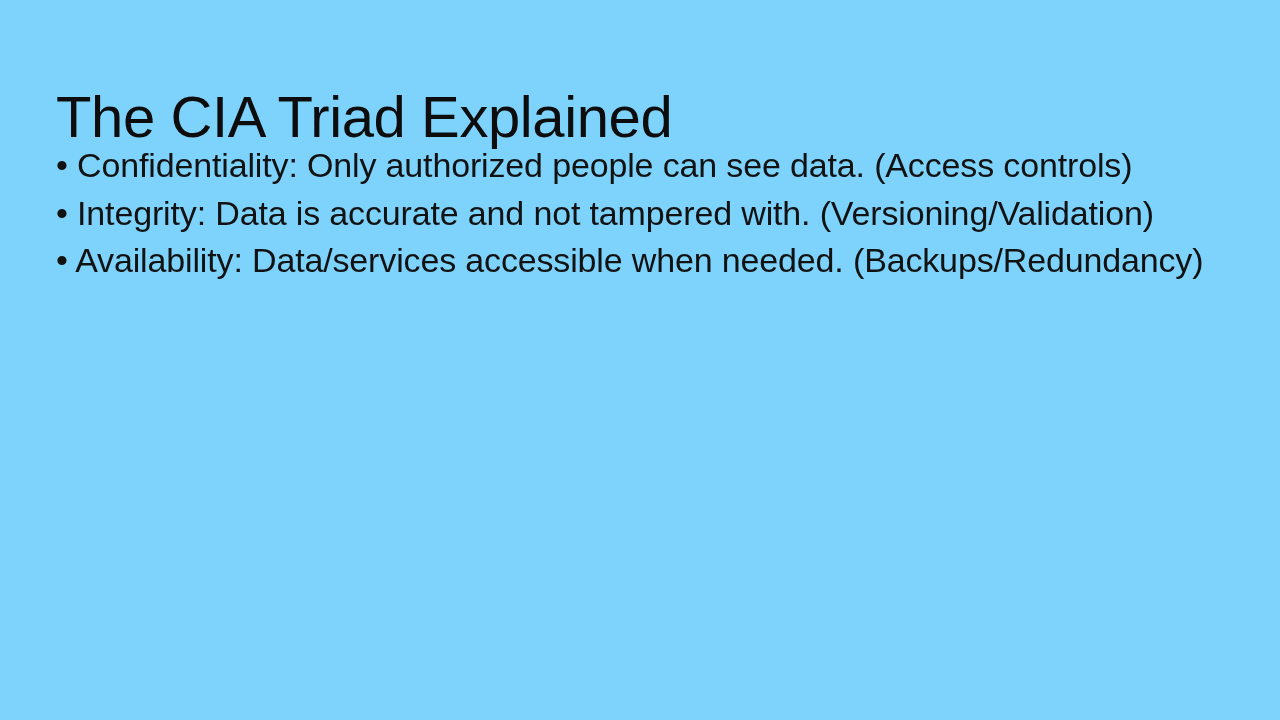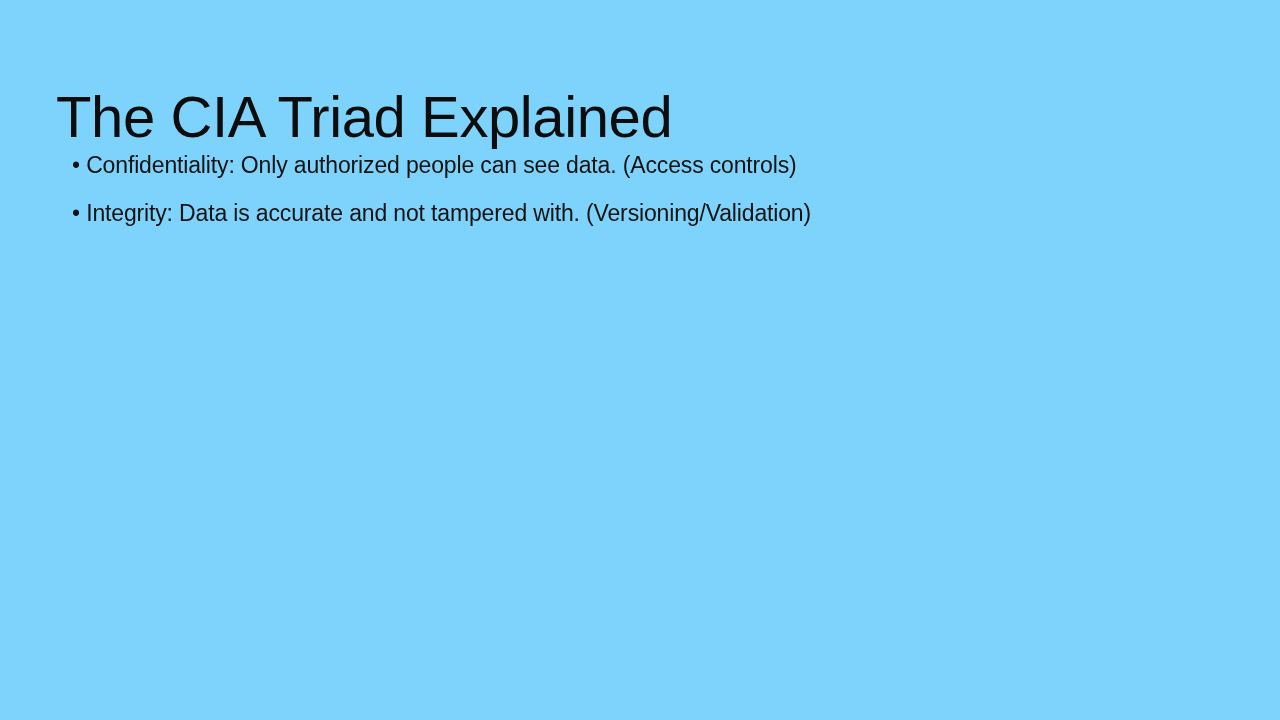--- a/index.html
+++ b/index.html
@@ -36,25 +36,24 @@
     white-space: nowrap;
     font-stretch: condensed;
   }
 
   .slide-body {
     position: absolute;
     left: 56px;
     top: 146px;
     width: 1180px;
     color: #121212;
-    font-size: 23px;
+    font-size: 34px;
     line-height: 38px;
     font-weight: 400;
     letter-spacing: -0.15px;
-    margin-left: 16px;
   }
 
   .bullet-para {
     margin: 0 0 9.5px 0;
     text-indent: 0;
     white-space: normal;
   }
   .bullet-para:last-child {
     margin-bottom: 0;
   }
@@ -72,16 +71,17 @@
 <div class="slide" style="background: #7dd3fc;">
 
   <h1 class="slide-title">The CIA Triad Explained</h1>
 
   <div class="slide-body" style="color: rgb(18, 18, 18);">
 
     <p class="bullet-para"><span class="bullet-glyph">• </span><span class="bullet-text">Confidentiality: Only authorized people can see data. (Access controls)</span></p>
 
     <p class="bullet-para"><span class="bullet-glyph">• </span><span class="bullet-text">Integrity: Data is accurate and not tampered with. (Versioning/Validation)</span></p>
 
+    <p class="bullet-para"><span class="bullet-glyph">• </span><span class="bullet-text">Availability: Data/services accessible when needed. (Backups/Redundancy)</span></p>
 
 
   </div>
 </div>
 
 </body></html>

